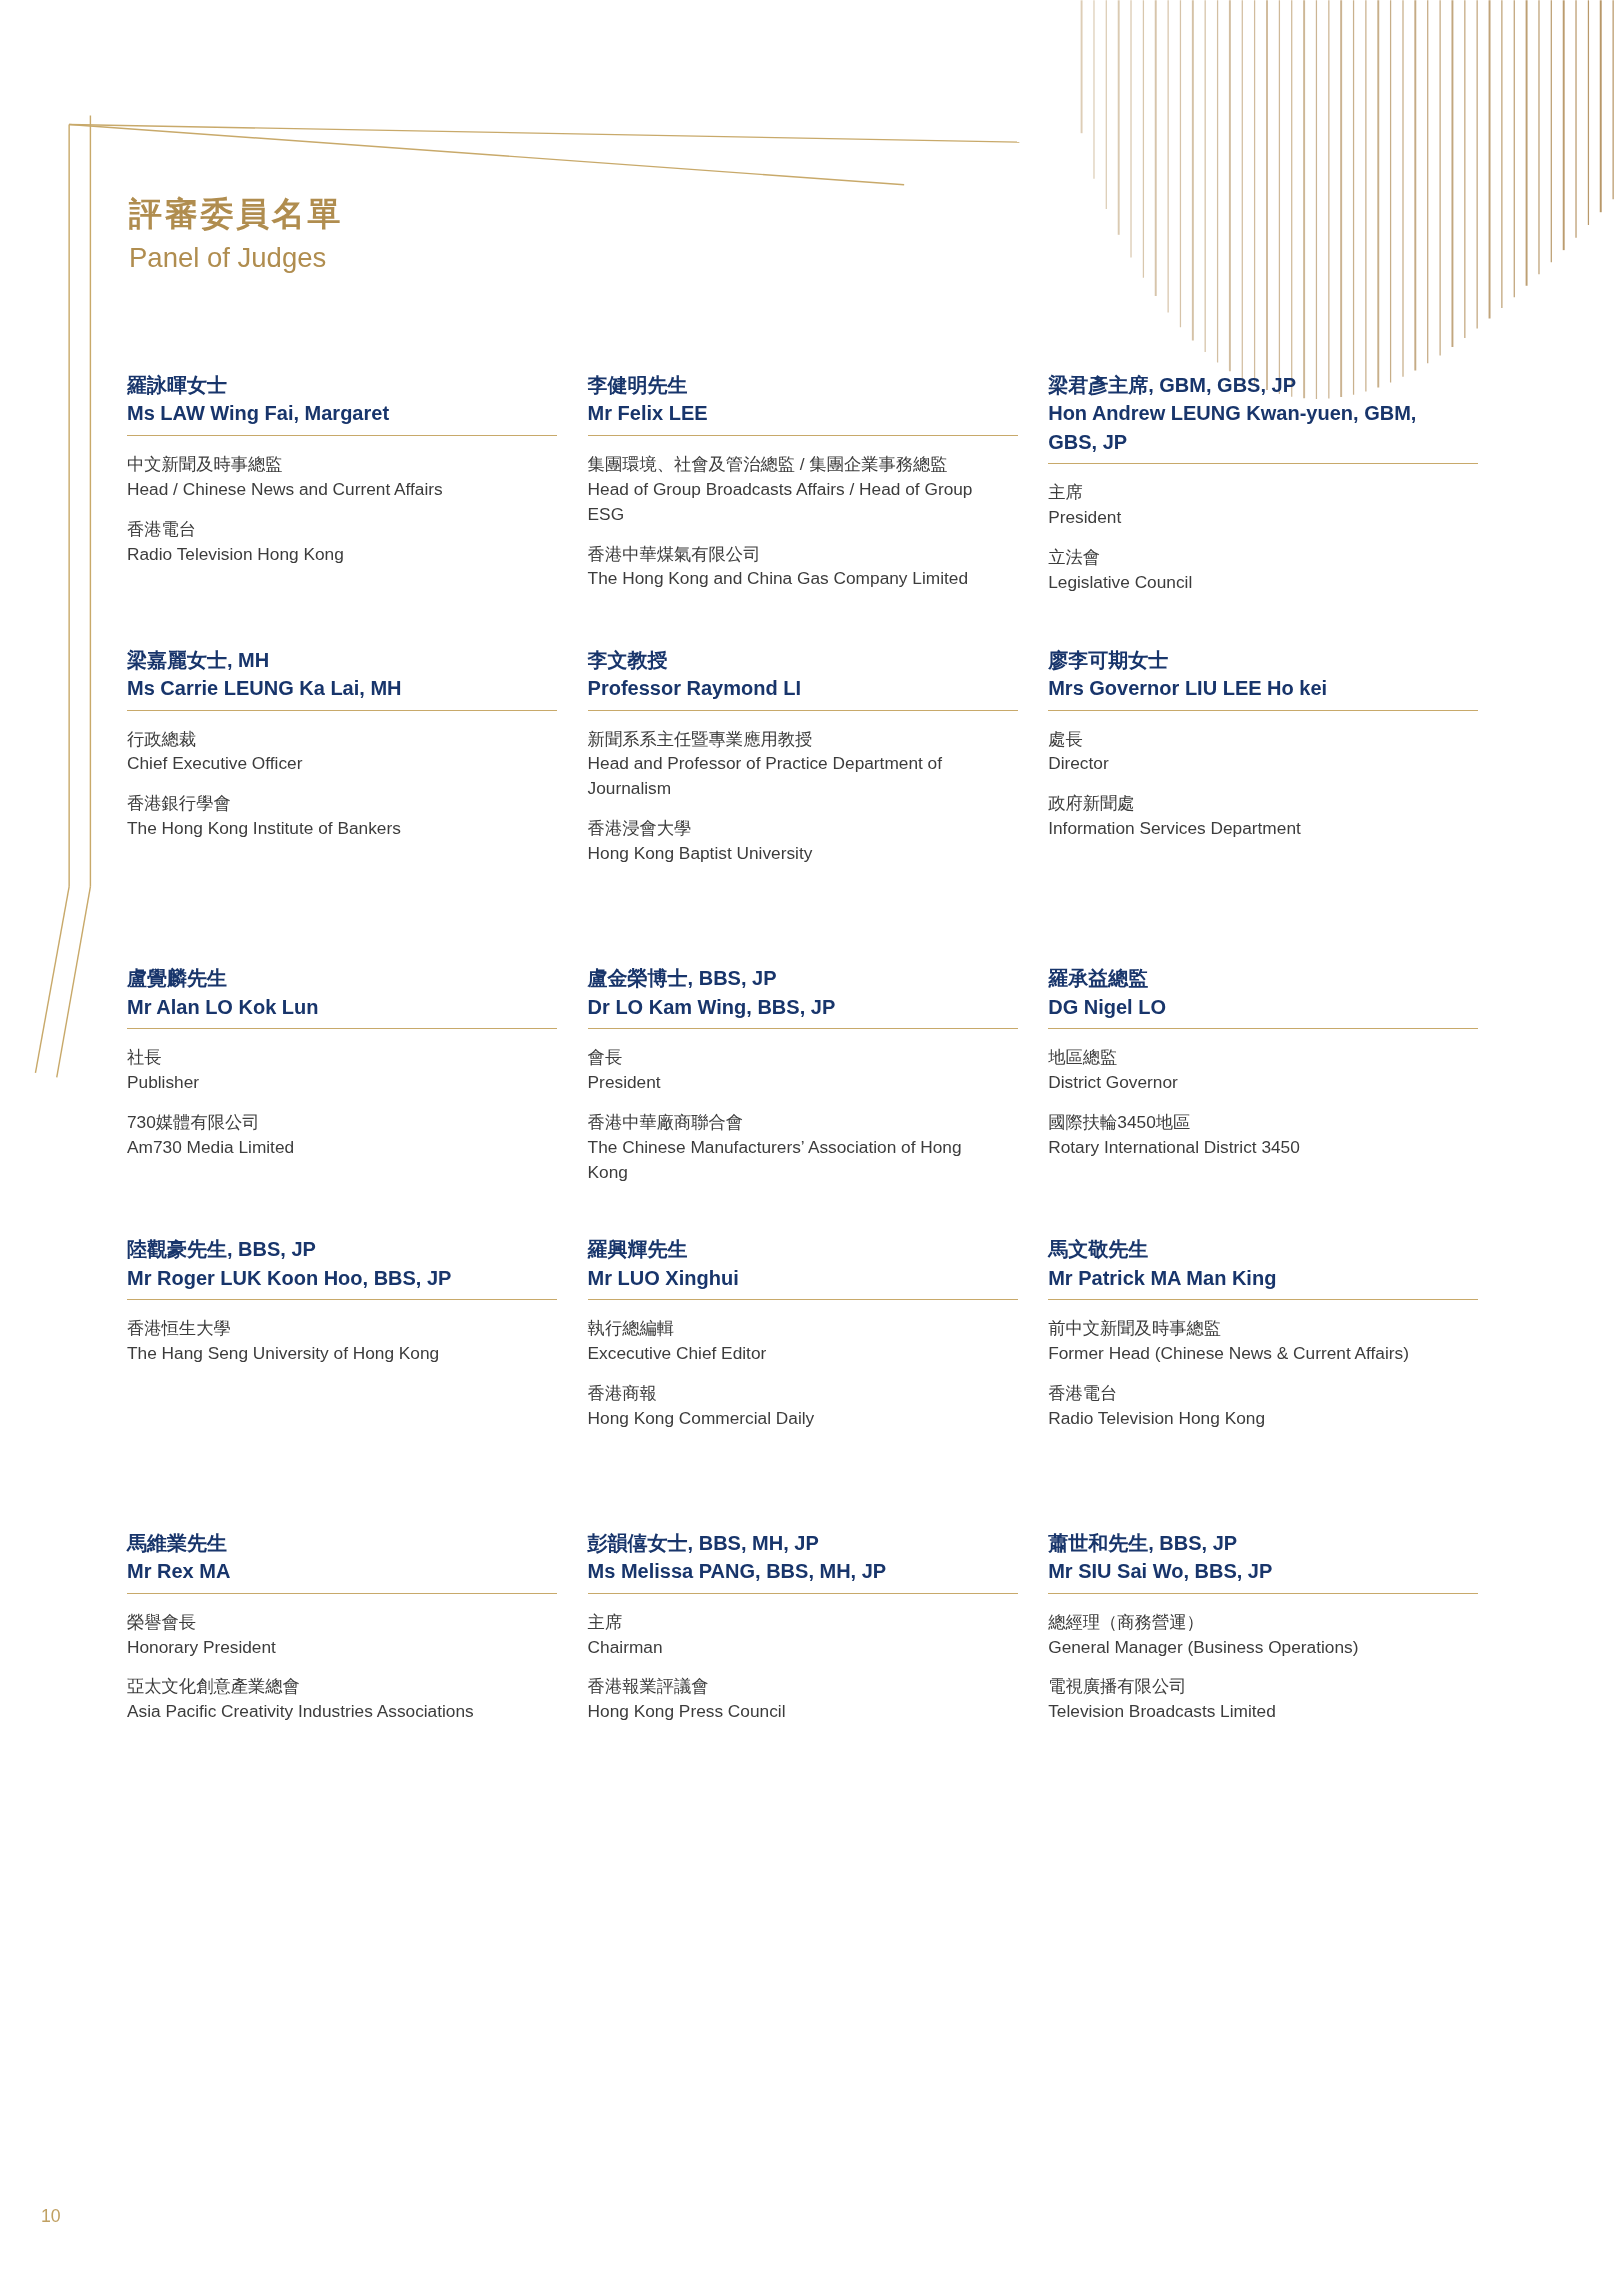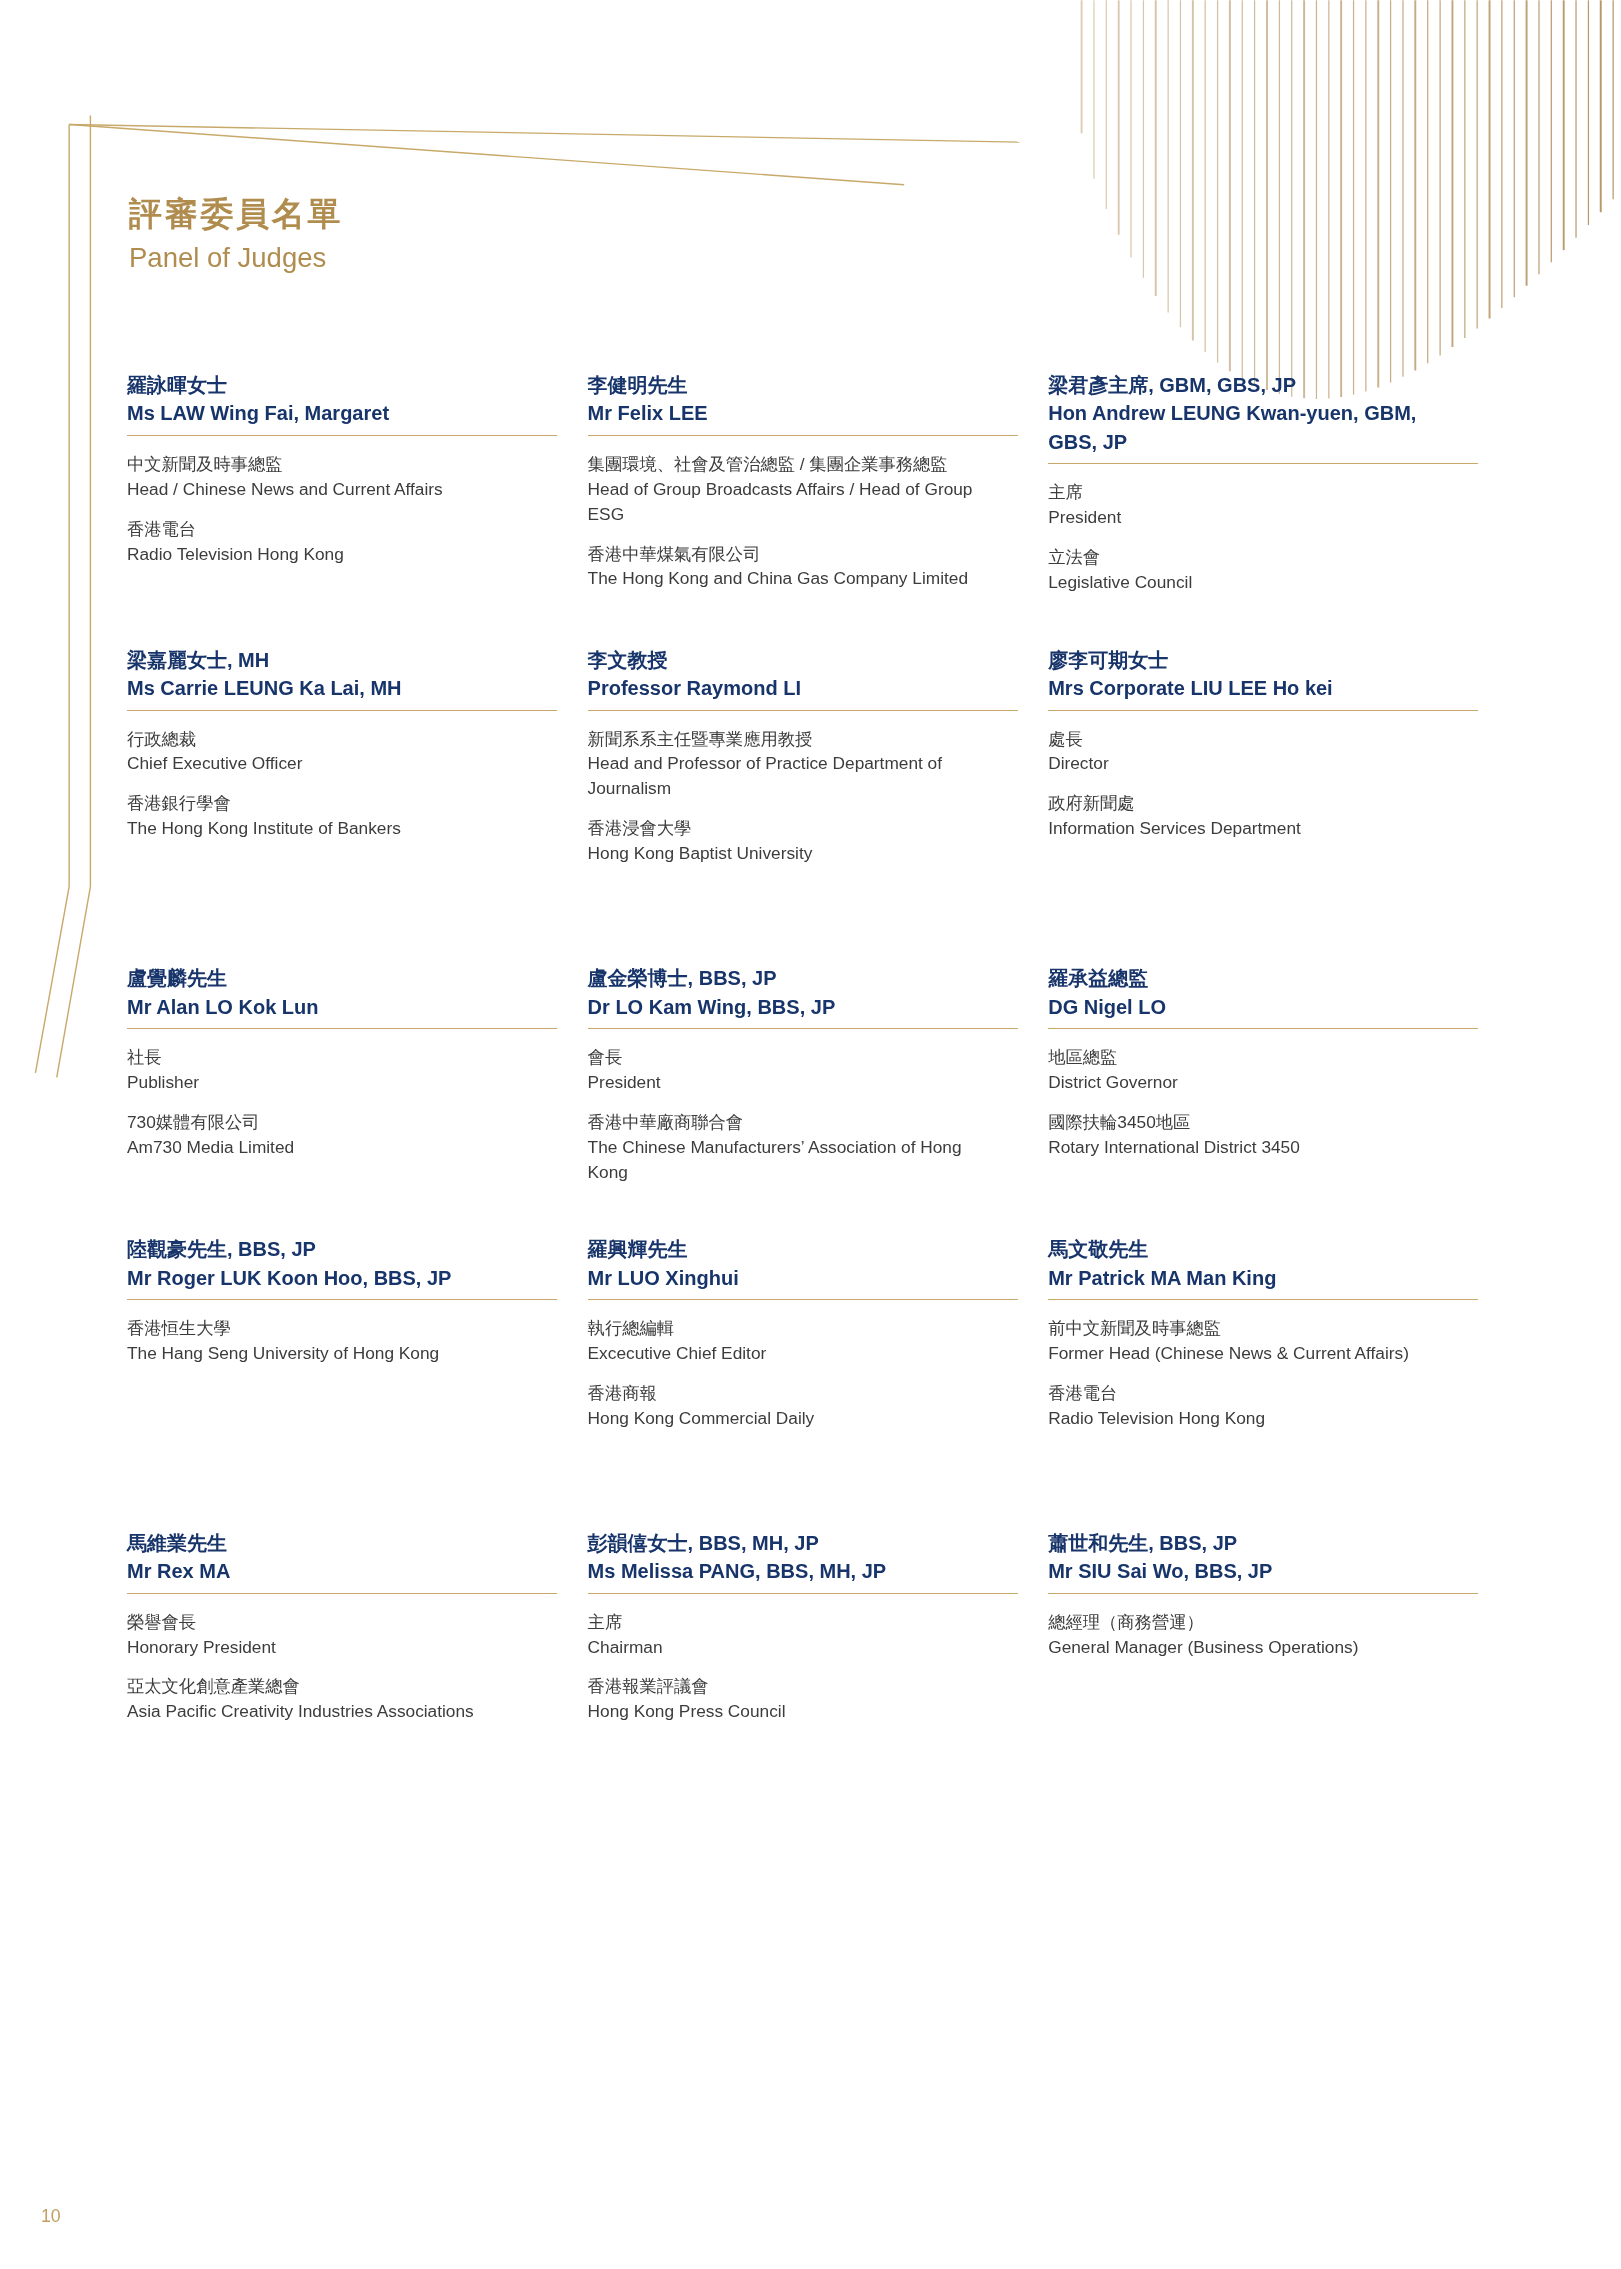--- a/index.html
+++ b/index.html
@@ -252,21 +252,21 @@
         <p class="line-en">Head and Professor of Practice Department of Journalism</p>
       </div>
       <div class="judge-block">
         <p class="line-zh">香港浸會大學</p>
         <p class="line-en">Hong Kong Baptist University</p>
       </div>
     </div>
     <div class="judge" style="margin-bottom: 98px;">
       <div class="judge-names">
         <p class="judge-name-zh">廖李可期女士</p>
-        <p class="judge-name-en">Mrs Corporate LIU LEE Ho kei</p>
+        <p class="judge-name-en">Mrs Governor LIU LEE Ho kei</p>
       </div>
       <hr class="judge-rule">
       <div class="judge-block">
         <p class="line-zh">處長</p>
         <p class="line-en">Director</p>
       </div>
       <div class="judge-block">
         <p class="line-zh">政府新聞處</p>
         <p class="line-en">Information Services Department</p>
       </div>
@@ -390,17 +390,21 @@
     <div class="judge" style="margin-bottom: 0px;">
       <div class="judge-names">
         <p class="judge-name-zh">蕭世和先生, BBS, JP</p>
         <p class="judge-name-en">Mr SIU Sai Wo, BBS, JP</p>
       </div>
       <hr class="judge-rule">
       <div class="judge-block">
         <p class="line-zh">總經理（商務營運）</p>
         <p class="line-en">General Manager (Business Operations)</p>
       </div>
+      <div class="judge-block">
+        <p class="line-zh">電視廣播有限公司</p>
+        <p class="line-en">Television Broadcasts Limited</p>
+      </div>
     </div>
   </div>
 
 <div class="page-number">10</div>
 
 
 </body></html>

